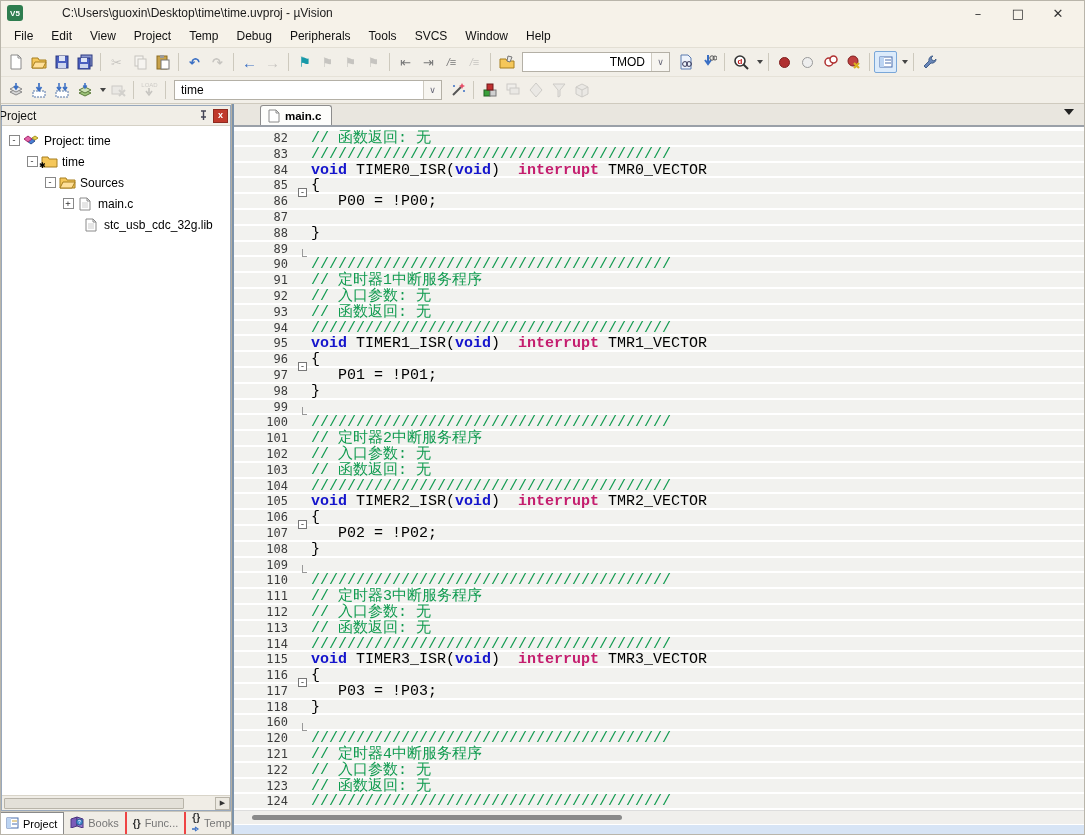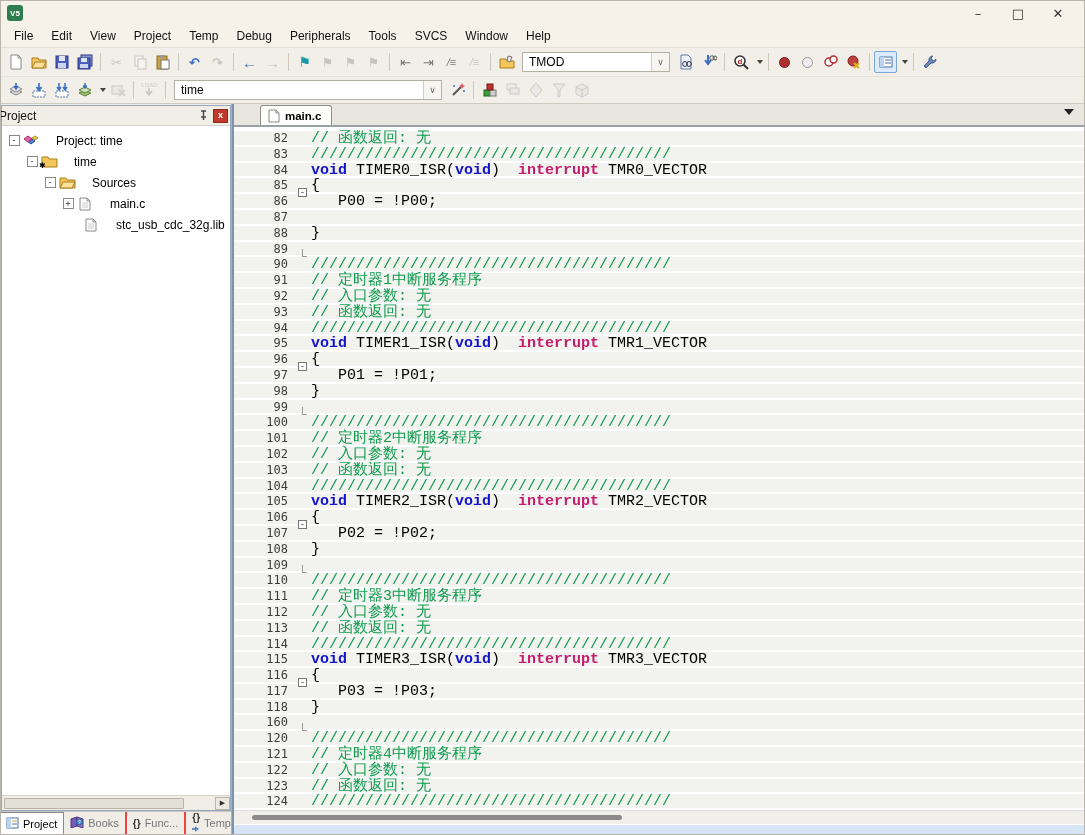--- a/index.html
+++ b/index.html
@@ -31,21 +31,21 @@
   .tbtn svg { display:block; }
   .sep { width:1px; height:18px; background:#cdc9bd; margin:0 4px; flex:0 0 auto; }
   .disabled { opacity:.35; filter:grayscale(1); }
   .glyph-blue { color:#3a6fc4; }
   .glyph-teal { color:#1899a8; }
   .glyph-gray { color:#777; }
   .combo { display:flex; align-items:center; height:20px; background:#fff; border:1px solid #b4b0a6; margin:0 4px; }
   .combo .val { padding:0 6px; font-size:12px; flex:1; white-space:nowrap; overflow:hidden; }
   .combo .drop { width:18px; height:100%; border-left:1px solid #cfcbc1; background:#f7f5f0;
     display:flex; align-items:center; justify-content:center; color:#667; font-size:9px; }
-  .combo-find { width:148px; }
+  .combo-find { width:148px;text-align:right; }
   .combo-target { width:268px; }
   .hl { background:#dcebfb; border:1px solid #7aa7d8; border-radius:2px; }
   .caret-down { width:0; height:0; border-left:3.5px solid transparent; border-right:3.5px solid transparent;
     border-top:4px solid #444; margin-left:3px; }
   .bp-dot { width:11px; height:11px; border-radius:50%; background:#b03030; border:1px solid #802020; }
   .bp-hollow { width:11px; height:11px; border-radius:50%; background:#eee; border:1px solid #999; }
   .load-txt { font-size:6px; color:#888; line-height:1; text-align:center; }
   
   .main { flex:1; display:flex; min-height:0; background:#e9e6df; }
   
@@ -56,21 +56,21 @@
   .panel-tools { margin-left:auto; display:flex; align-items:center; gap:3px; }
   .pin { width:14px; height:14px; display:flex; align-items:center; justify-content:center; color:#445; }
   .closebox { width:15px; height:14px; background:#c0392b; border:1px solid #8e2a20; color:#fff;
     font-size:9px; line-height:1; display:flex; align-items:center; justify-content:center; font-weight:bold; }
   .tree { flex:1; background:#fff; padding-top:4px; overflow:hidden; font-size:12px; }
   .tree-row { height:21px; display:flex; align-items:center; white-space:nowrap; }
   .tw { width:16px; flex:0 0 auto; display:flex; align-items:center; justify-content:center; }
   .expander { width:11px; height:11px; border:1px solid #888; background:#fff; font-size:9px; line-height:9px;
     text-align:center; color:#333; font-family:"DejaVu Sans Mono",monospace; }
   .tree-icon { width:18px; flex:0 0 auto; display:flex; align-items:center; justify-content:center; position:relative; }
-  .tree-label { margin-left:16px; }
+  .tree-label { margin-left:4px; }
   .badge-star { position:absolute; left:-1px; bottom:-2px; font-size:8px; color:#000; }
   .panel-hscroll { height:15px; background:#f0ede6; border-top:1px solid #d8d4c9; display:flex; align-items:center; flex:0 0 auto; }
   .hthumb { height:11px; background:#e3e0d8; border:1px solid #b8b4a9; margin-left:2px; width:180px; border-radius:1px; }
   .harrow { margin-left:auto; width:15px; height:13px; background:#ece9e1; border:1px solid #b8b4a9;
     display:flex; align-items:center; justify-content:center; font-size:7px; color:#333; }
   .bottom-tabs { height:23px; background:#f0ede6; display:flex; align-items:stretch; border-top:1px solid #c9c5ba; flex:0 0 auto; }
   .btab { display:flex; align-items:center; gap:4px; padding:0 6px; font-size:11px; color:#777; border-right:2px solid #ef4444; }
   .btab.active { background:#fff; color:#000; border:1px solid #8a8a8a; border-bottom:none; margin-left:-2px; }
   .btab .bicon { font-size:10px; color:#333; font-weight:bold; }
   
@@ -100,20 +100,21 @@
   .escroll-thumb { position:absolute; left:18px; top:4px; width:370px; height:5px; background:#8a8a8a; border-radius:3px; }
   .status-strip { height:10px; background:#d7e4f5; border-top:1px solid #fff; flex:0 0 auto; }
   
   .i16 { width:16px; height:16px; }
 </style>
 </head>
 <body>
 
 <div class="titlebar">
   <div class="app-icon">V5</div>
+  <div class="title-text">C:\Users\guoxin\Desktop\time\time.uvproj - µVision</div>
   <div class="win-controls">
     <div class="win-btn">–</div>
     <div class="win-btn">□</div>
     <div class="win-btn">✕</div>
   </div>
 </div>
 
 <div class="menubar">
     <span class="menu-item">File</span>
     <span class="menu-item">Edit</span>

